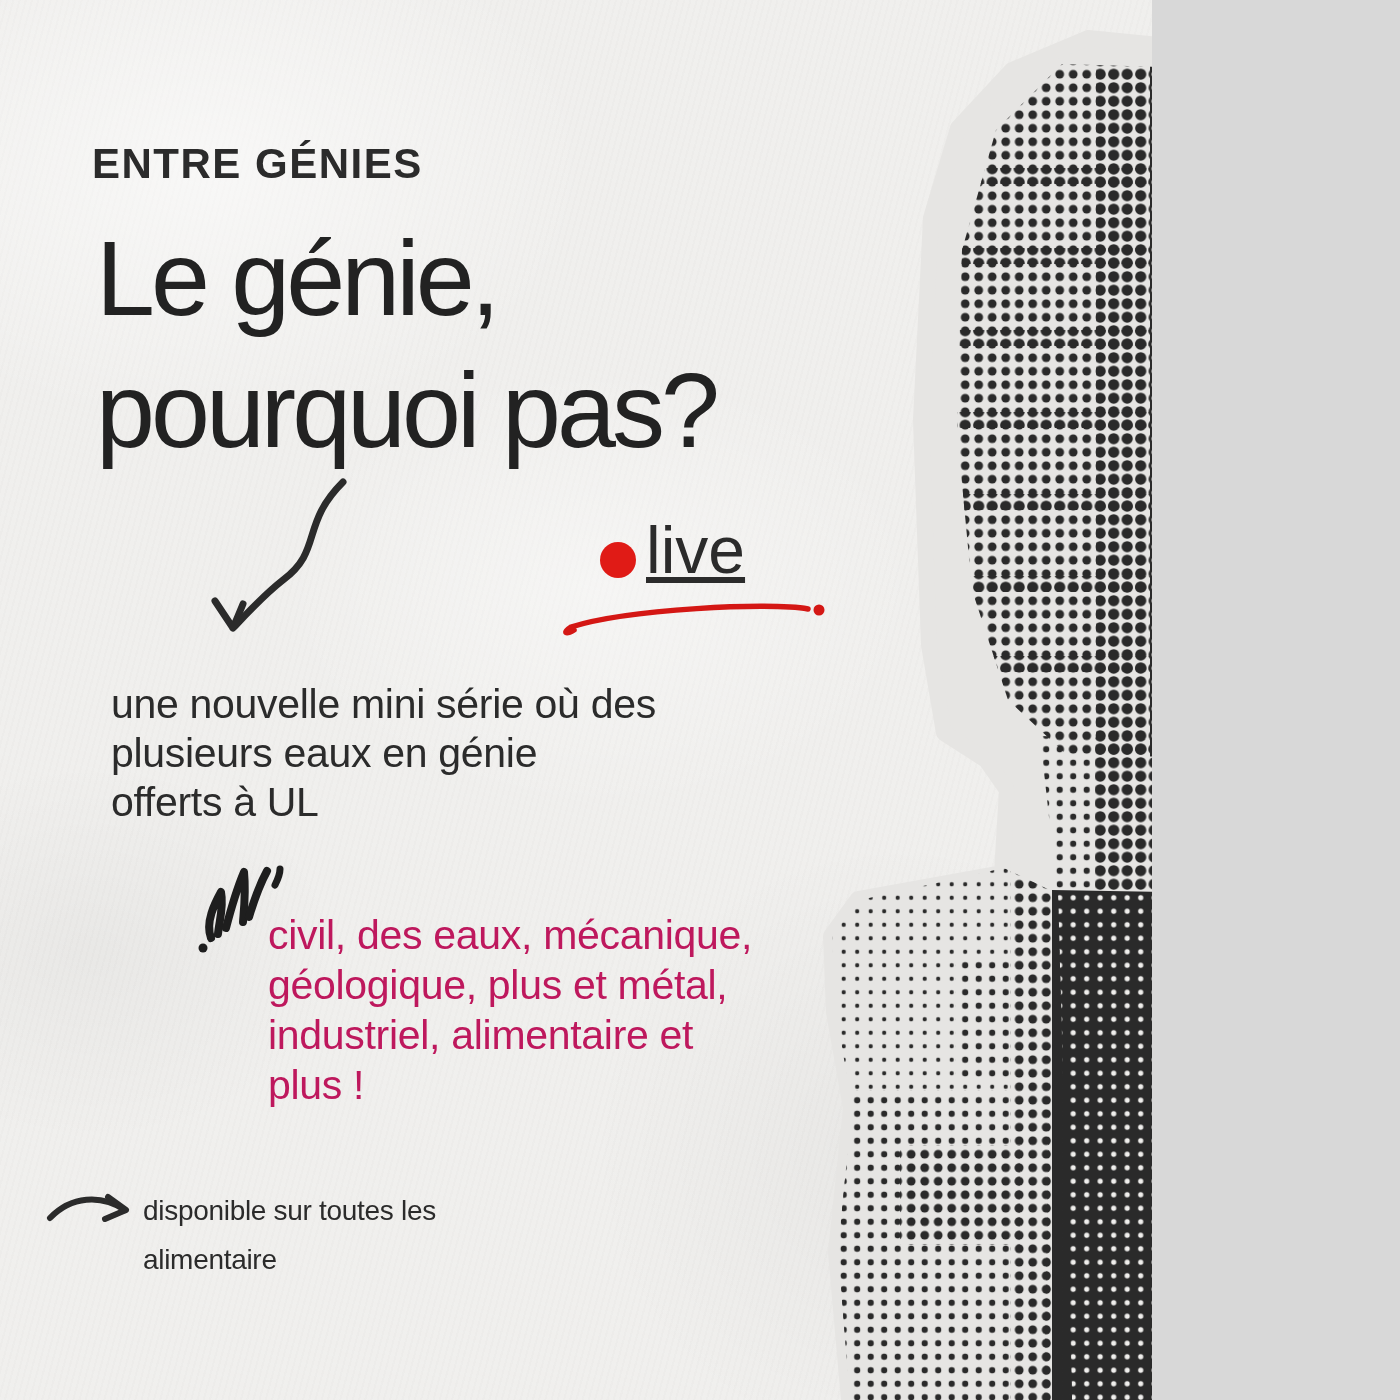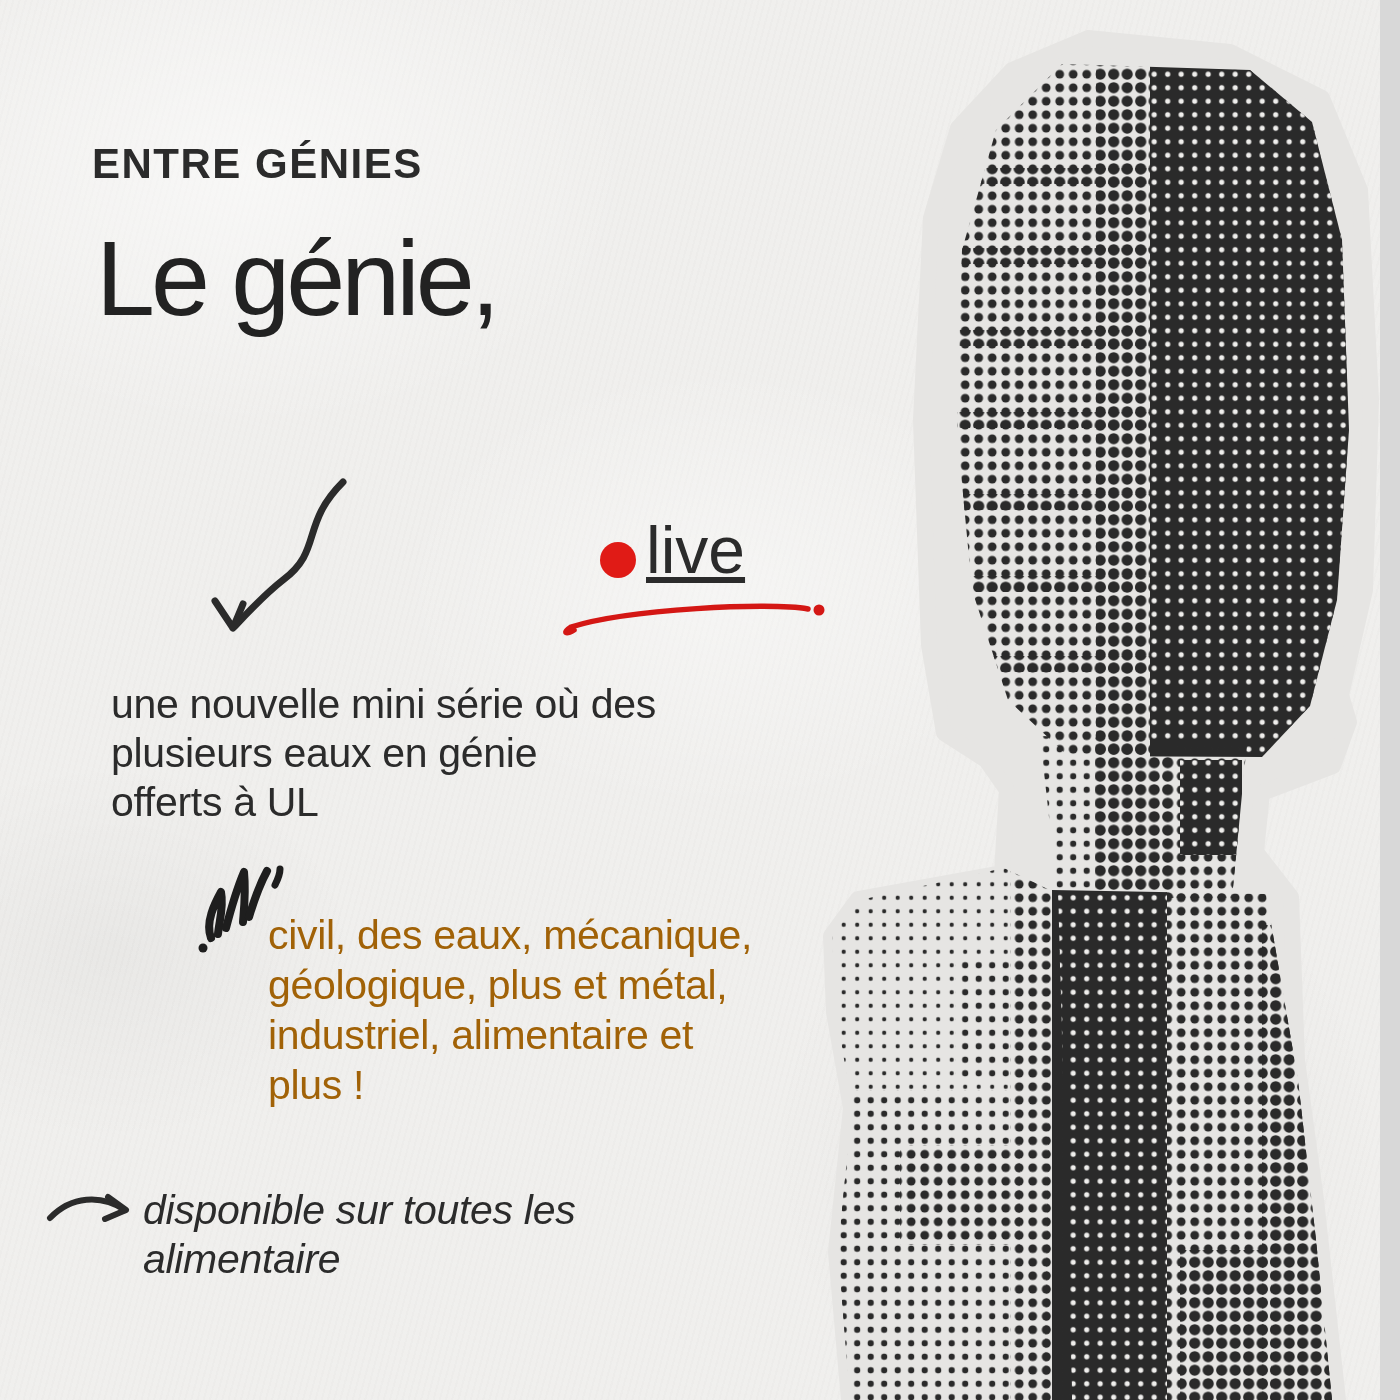--- a/index.html
+++ b/index.html
@@ -1,17 +1,17 @@
 <!DOCTYPE html>
 <html><head>
 <meta charset="utf-8">
 <style>
   html,body{margin:0;padding:0;background:#d8d8d8;}
   .poster{
-    position:relative; width:1380px; height:1400px; overflow:hidden;
+    position:relative; width:1152px; height:1400px; overflow:hidden;
     background:#f0efed;
     font-family:"Liberation Sans", sans-serif;
     color:#282828;
   }
   .texture{
     position:absolute; inset:0; pointer-events:none;
     background:
       radial-gradient(620px 420px at 18% 12%, rgba(255,255,255,.55), transparent 62%),
       radial-gradient(520px 520px at 78% 82%, rgba(0,0,0,.035), transparent 60%),
       radial-gradient(420px 320px at 8% 68%, rgba(0,0,0,.03), transparent 60%),
@@ -40,26 +40,26 @@
   }
   .live-underline{position:absolute; left:-40px; top:86px;}
   .desc{
     position:absolute; left:111px; top:656px;
     font-size:41px; line-height:49px; letter-spacing:-0.3px; color:#2b2b2b;margin-top:24px;
   }
   .scribble{position:absolute; left:196px; top:856px;}
   .programs{
     position:absolute; left:268px; top:910px;
     font-size:41px; line-height:50px; letter-spacing:-0.3px;
-    color:#a16207; font-weight:500;
+    color:#be185d; font-weight:500;
   }
   .arrow-right{position:absolute; left:46px; top:1186px;}
   .availability{
     position:absolute; left:143px; top:1186px;
-    font-size:41px; line-height:49px; letter-spacing:-0.3px; color:#2b2b2b;font-style:italic;
+    font-size:28px; line-height:49px; letter-spacing:-0.3px; color:#2b2b2b;
   }
   .mic{position:absolute; left:780px; top:0; width:620px; height:1400px;}
   .line{white-space:nowrap;}
 </style>
 </head>
 <body>
 
 <div class="poster">
   <div class="texture"></div>
 
@@ -133,20 +133,21 @@
         <rect x="955" y="960" width="90" height="120" fill="url(#ph-sm)"></rect>
         <rect x="1010" y="865" width="62" height="540" fill="url(#ph-md)"></rect>
       </g>
     </svg>
   </div>
 
   <div class="eyebrow">ENTRE GÉNIES</div>
 
   <h1 class="title">
     <div class="line">Le génie,</div>
+    <div class="line">pourquoi pas?</div>
   </h1>
 
   <svg class="arrow-down" width="150" height="170" viewBox="0 0 150 170">
     <path d="M138,12 C95,55 118,80 78,110 C60,124 45,140 30,156" fill="none" stroke="#2b2b2b" stroke-width="7" stroke-linecap="round"></path>
     <path d="M10,131 L28,158 M38,134 L28,158" fill="none" stroke="#2b2b2b" stroke-width="7" stroke-linecap="round"></path>
   </svg>
 
   <div class="live">
     <span class="live-dot"></span>
     <span class="live-text">live</span>

